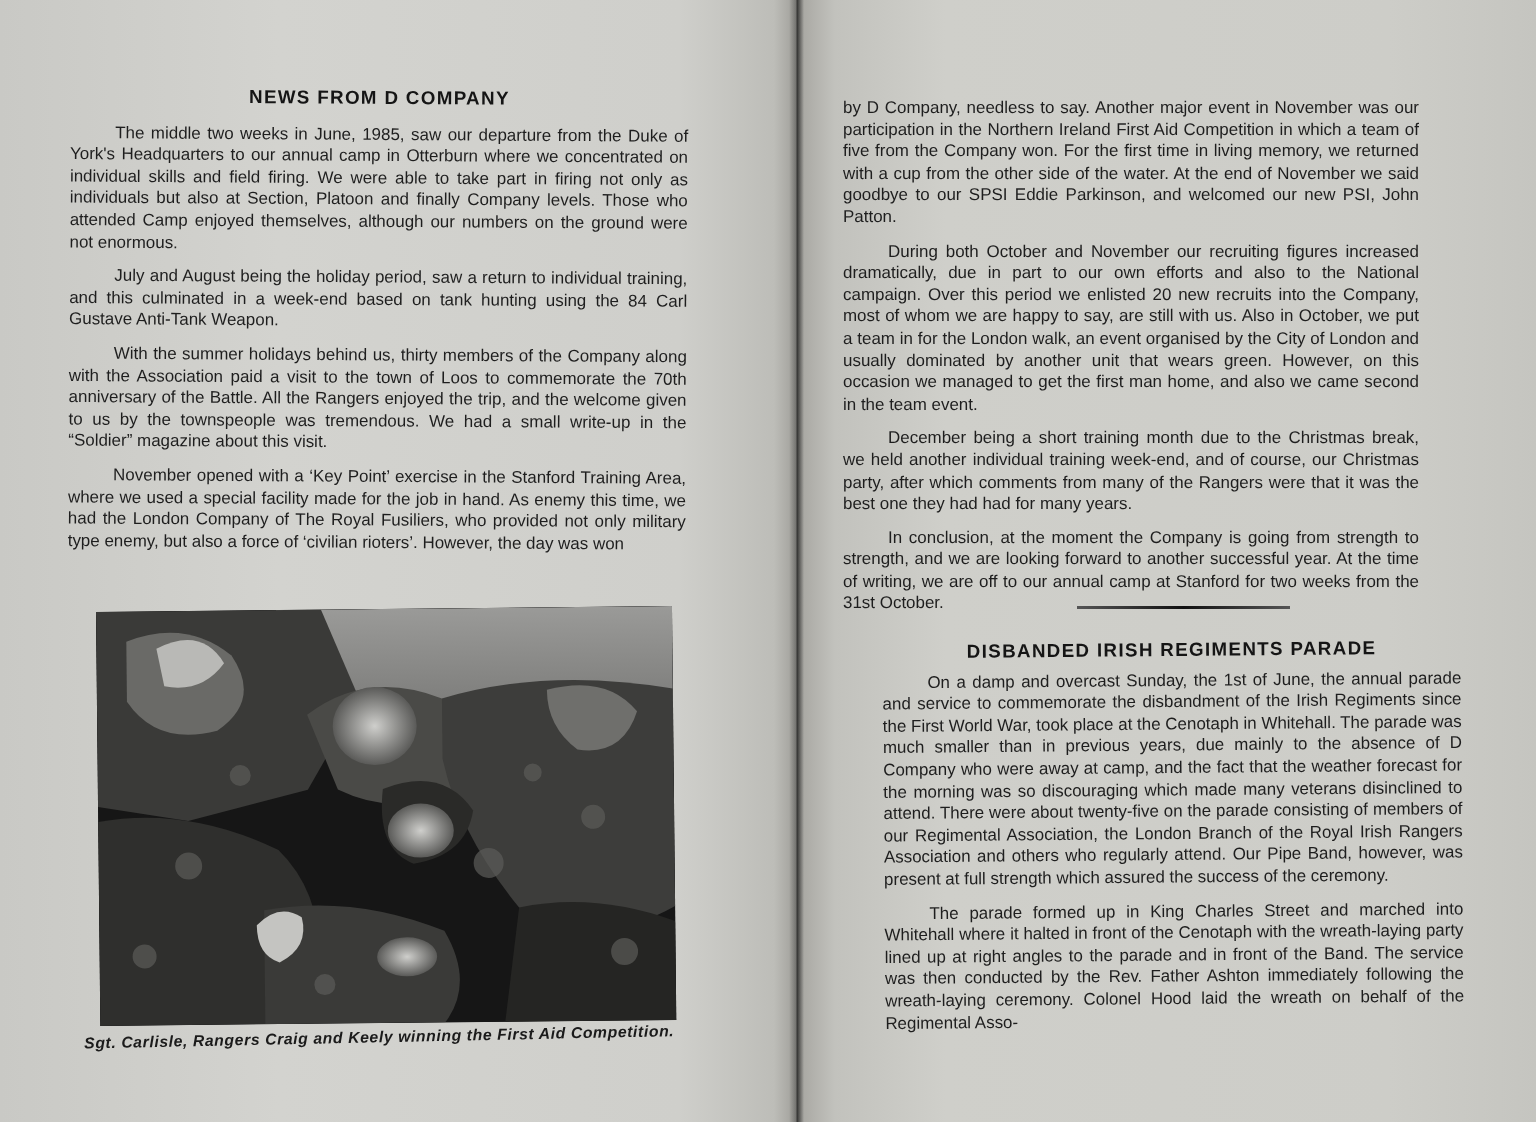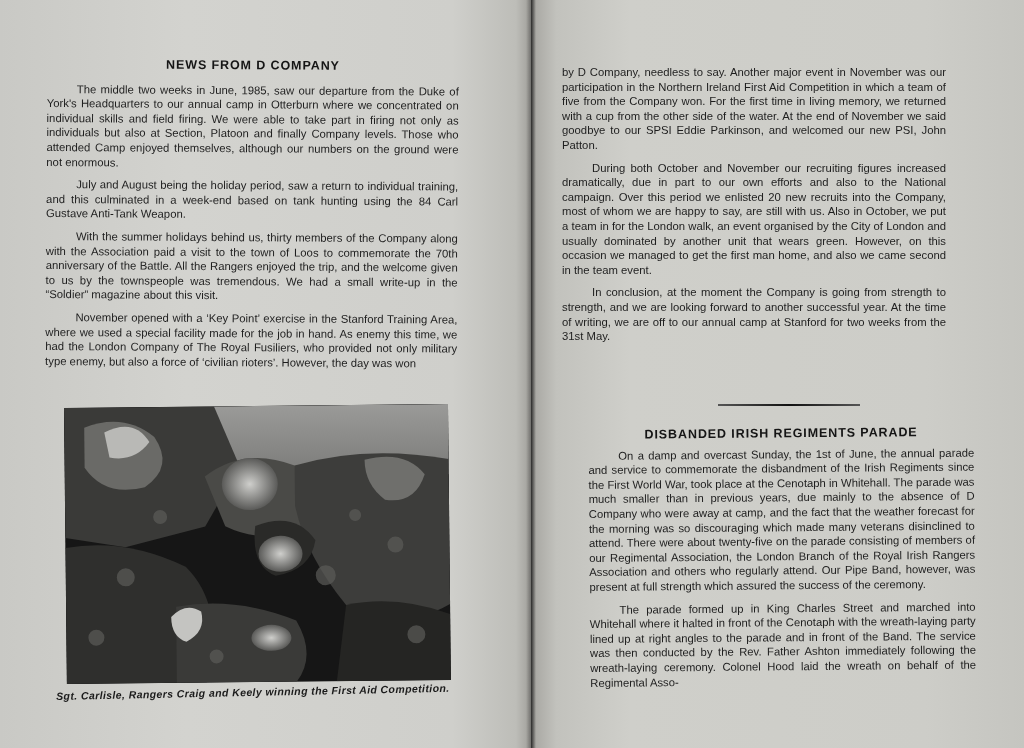--- a/index.html
+++ b/index.html
@@ -102,21 +102,22 @@
       <circle cx="30" cy="230" r="8"></circle>
         <circle cx="290" cy="110" r="6"></circle>
     </g>
   </svg>
 </div>
 <div class="caption">Sgt. Carlisle, Rangers Craig and Keely winning the First Aid Competition.</div>
 
 <div class="col right-col">
   <p class="noindent">by D Company, needless to say. Another major event in November was our participation in the Northern Ireland First Aid Competition in which a team of five from the Company won. For the first time in living memory, we returned with a cup from the other side of the water. At the end of November we said goodbye to our SPSI Eddie Parkinson, and welcomed our new PSI, John Patton.</p>
   <p>During both October and November our recruiting figures increased dramatically, due in part to our own efforts and also to the National campaign. Over this period we enlisted 20 new recruits into the Company, most of whom we are happy to say, are still with us. Also in October, we put a team in for the London walk, an event organised by the City of London and usually dominated by another unit that wears green. However, on this occasion we managed to get the first man home, and also we came second in the team event.</p>
-  <p>In conclusion, at the moment the Company is going from strength to strength, and we are looking forward to another successful year. At the time of writing, we are off to our annual camp at Stanford for two weeks from the 31st May.</p>
+  <p>December being a short training month due to the Christmas break, we held another individual training week-end, and of course, our Christmas party, after which comments from many of the Rangers were that it was the best one they had had for many years.</p>
+  <p>In conclusion, at the moment the Company is going from strength to strength, and we are looking forward to another successful year. At the time of writing, we are off to our annual camp at Stanford for two weeks from the 31st October.</p>
 </div>
 
 <div class="rule"></div>
 
 <div class="col right-col2">
   <h2 class="title">DISBANDED IRISH REGIMENTS PARADE</h2>
   <p>On a damp and overcast Sunday, the 1st of June, the annual parade and service to commemorate the disbandment of the Irish Regiments since the First World War, took place at the Cenotaph in Whitehall. The parade was much smaller than in previous years, due mainly to the absence of D Company who were away at camp, and the fact that the weather forecast for the morning was so discouraging which made many veterans disinclined to attend. There were about twenty-five on the parade consisting of members of our Regimental Association, the London Branch of the Royal Irish Rangers Association and others who regularly attend. Our Pipe Band, however, was present at full strength which assured the success of the ceremony.</p>
   <p>The parade formed up in King Charles Street and marched into Whitehall where it halted in front of the Cenotaph with the wreath-laying party lined up at right angles to the parade and in front of the Band. The service was then conducted by the Rev. Father Ashton immediately following the wreath-laying ceremony. Colonel Hood laid the wreath on behalf of the Regimental Asso-</p>
 </div>
 

